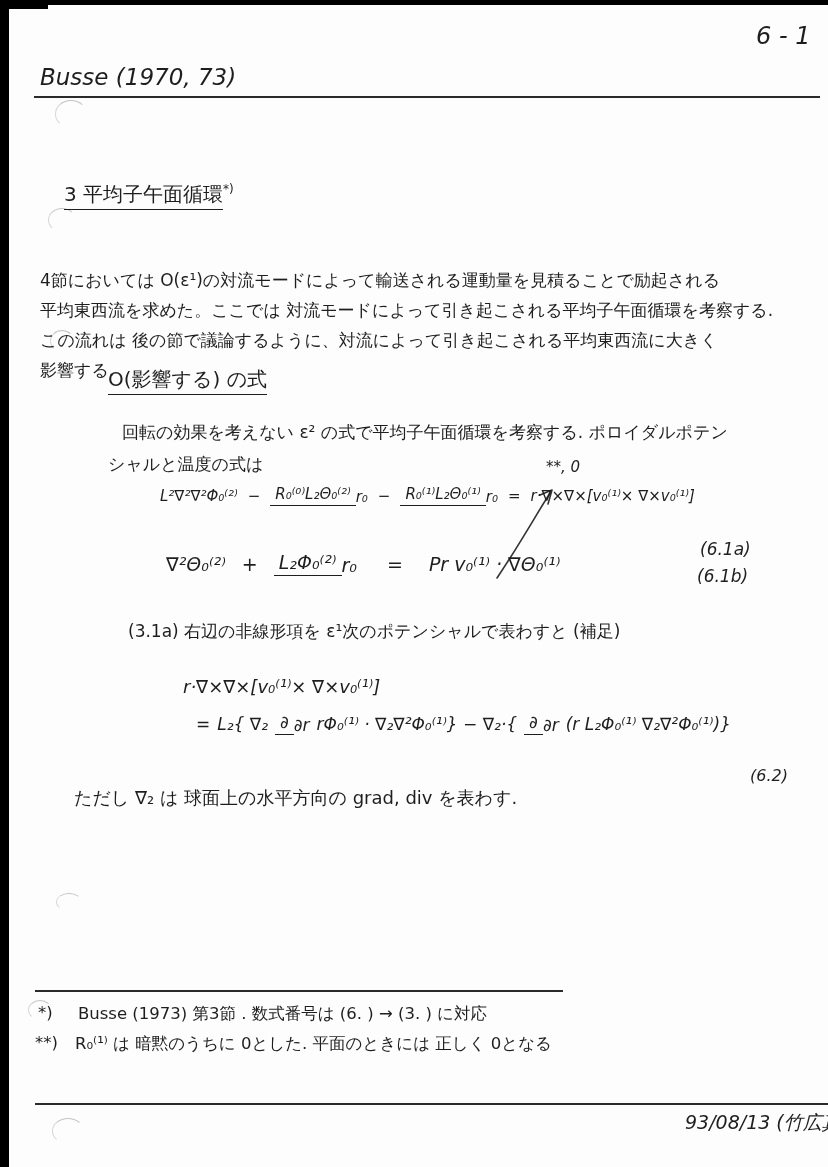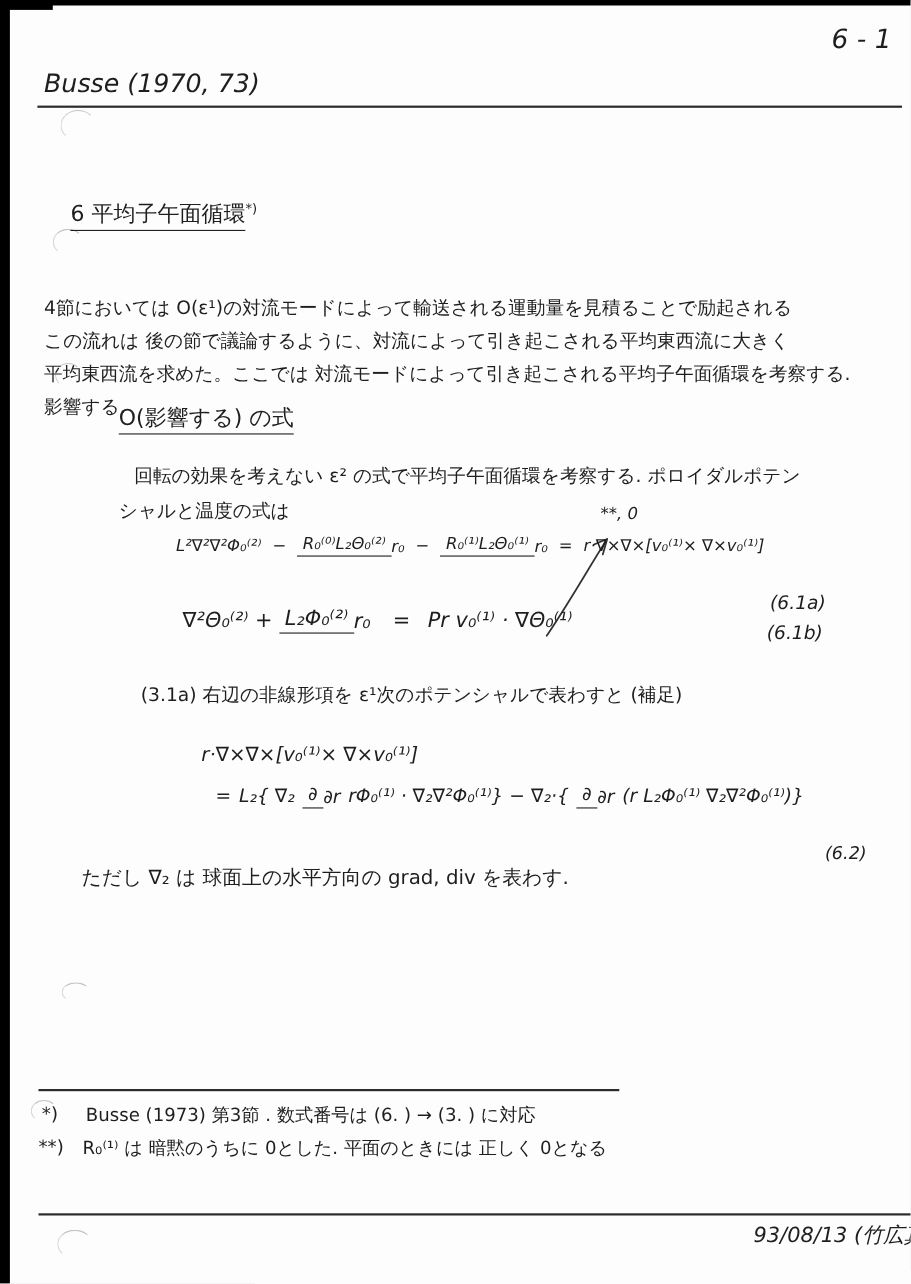--- a/index.html
+++ b/index.html
@@ -37,27 +37,27 @@
   <div class="arc" style="left:50px;top:330px;width:22px;height:20px;"></div>
   <div class="arc" style="left:56px;top:893px;width:24px;height:16px;"></div>
   <div class="arc" style="left:28px;top:1000px;width:22px;height:18px;"></div>
   <div class="arc" style="left:52px;top:1118px;width:30px;height:24px;"></div>
 
   <div class="abs lat" style="left:756px;top:22px;font-size:24px;">6 - 1</div>
   <div class="abs lat" style="left:40px;top:64px;font-size:23px;">Busse (1970, 73)</div>
   <div class="rule" style="left:34px;top:96px;width:786px;"></div>
 
   <div class="abs" style="left:64px;top:181px;font-size:20px;">
-    <span class="underline">6  平均子午面循環</span><sup class="fnm">*)</sup>
+    <span class="underline">3  平均子午面循環</span><sup class="fnm">*)</sup>
   </div>
 
   <div class="abs" style="left:40px;top:230px;font-size:17px;line-height:30px;margin-top:35px;">
     <div>4節においては O(ε¹)の対流モードによって輸送される運動量を見積ることで励起される</div>
+    <div>平均東西流を求めた。ここでは 対流モードによって引き起こされる平均子午面循環を考察する.</div>
     <div>この流れは 後の節で議論するように、対流によって引き起こされる平均東西流に大きく</div>
-    <div>平均東西流を求めた。ここでは 対流モードによって引き起こされる平均子午面循環を考察する.</div>
     <div>影響する.</div>
   </div>
 
   <div class="abs" style="left:108px;top:366px;font-size:20px;">
     <span class="underline">O(影響する) の式</span>
   </div>
 
   <div class="abs" style="left:122px;top:421px;font-size:17px;">回転の効果を考えない ε² の式で平均子午面循環を考察する. ポロイダルポテン</div>
   <div class="abs" style="left:108px;top:453px;font-size:17px;">シャルと温度の式は</div>
 
@@ -76,21 +76,21 @@
     <span>−</span>
     <span class="frac">
       <span class="num">R₀⁽¹⁾L₂Θ₀⁽¹⁾</span>
       <span class="den">r₀</span>
     </span>
     <span>=</span>
     <span>r·∇×∇×[v₀⁽¹⁾× ∇×v₀⁽¹⁾]</span>
   </div>
   <div class="eq-label" style="left:700px;top:539px;font-size:17px;">(6.1a)</div>
 
-  <div class="eq-row" style="left:166px;top:552px;gap:6px;font-size:19px;">
+  <div class="eq-row" style="left:166px;top:552px;gap:16px;font-size:19px;">
     <span>∇²Θ₀⁽²⁾</span>
     <span>+</span>
     <span class="frac">
       <span class="num">L₂Φ₀⁽²⁾</span>
       <span class="den">r₀</span>
     </span>
     <span style="margin-left:14px;">=</span>
     <span style="margin-left:10px;">Pr v₀⁽¹⁾ · ∇Θ₀⁽¹⁾</span>
   </div>
   <div class="eq-label" style="left:697px;top:566px;font-size:17px;">(6.1b)</div>

